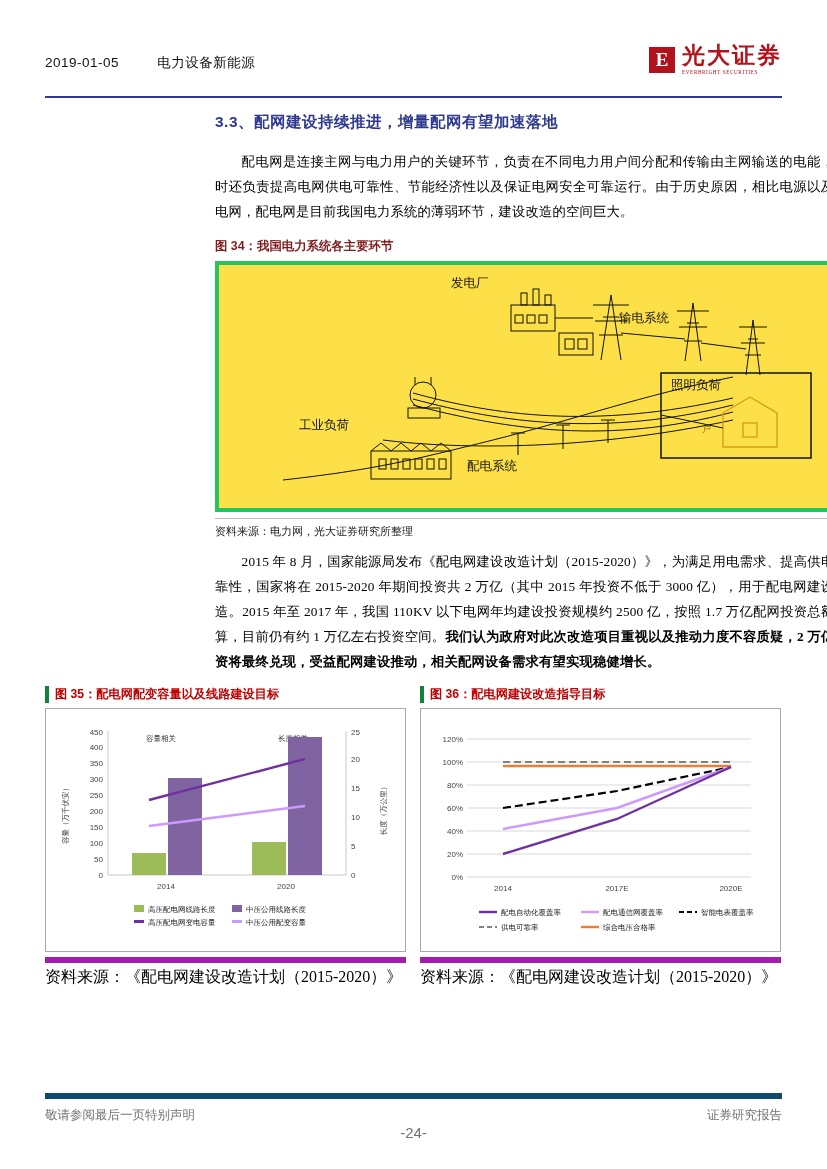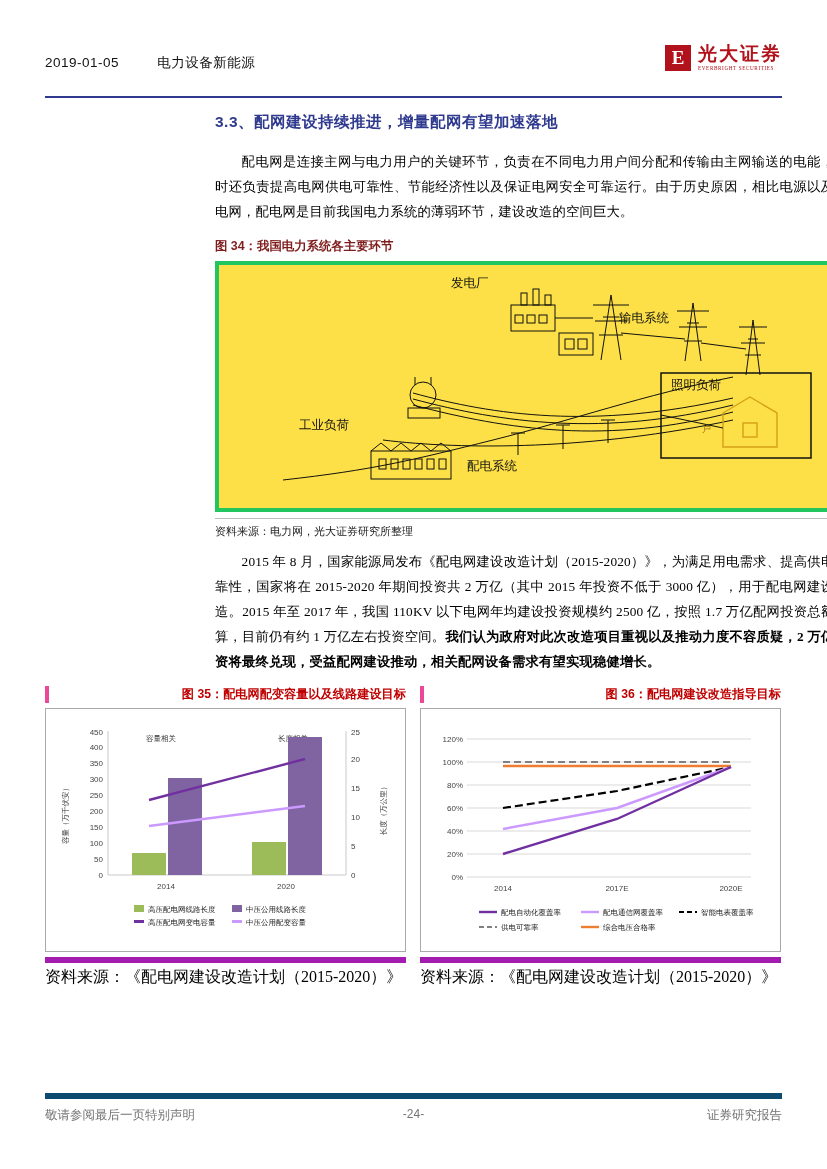--- a/index.html
+++ b/index.html
@@ -30,21 +30,21 @@
     position:absolute;right:0;top:4px;
     display:flex;align-items:center;gap:7px;
   }
   .logo-mark{
     width:26px;height:26px;background:#b2121b;color:#fff;
     font-family:"Liberation Serif",serif;font-weight:bold;font-size:19px;
     display:flex;align-items:center;justify-content:center;
     line-height:1;
   }
   .logo-txt{display:flex;flex-direction:column;line-height:1;}
-  .logo-cn{font-size:19px;font-weight:bold;color:#b2121b;letter-spacing:2px;}
+  .logo-cn{font-size:23px;font-weight:bold;color:#b2121b;letter-spacing:2px;}
   .logo-en{font-size:5.2px;color:#b2121b;letter-spacing:.6px;margin-top:3px;}
 
   
   .content{
     position:absolute;left:215px;top:112px;width:633px;
   }
   .sec-title{
     color:#2f3a8f;font-weight:bold;font-size:15.5px;
     font-family:"Liberation Sans",sans-serif;
     letter-spacing:.5px;margin-bottom:16px;
@@ -75,40 +75,40 @@
 
   
   .charts{
     position:absolute;left:45px;top:686px;width:737px;
     display:flex;gap:14px;
   }
   .chartbox{width:361px;}
   .chart-head{
     color:#c00000;font-weight:bold;font-size:12.2px;
     font-family:"Liberation Sans",sans-serif;
-    border-left:4px solid #ec4899;padding-left:6px;margin-bottom:5px;text-align:right;
+    border-left:4px solid #15803d;padding-left:6px;margin-bottom:5px;
   }
   .chart-area{
     border:1px solid #a9a9a9;height:242px;position:relative;background:#fff;
   }
   .chart-src{
     font-size:16px;margin-top:5px;border-top:6px solid #a21caf;padding-top:4px;
   }
   .axis-txt{font-family:"Liberation Sans",sans-serif;font-size:8px;fill:#444;}
   .axis-txt-cn{font-family:"Liberation Sans",sans-serif;font-size:7.5px;fill:#333;}
   .legend-txt{font-family:"Liberation Sans",sans-serif;font-size:7.5px;fill:#222;}
 
   
   .footer{
     position:absolute;left:45px;right:45px;bottom:40px;height:30px;
     border-top:6px solid #0c4a6e;
     font-family:"Liberation Sans",sans-serif;font-size:12.5px;color:#737373;
   }
   .f-left{position:absolute;left:0;top:8px;}
-  .f-mid{position:absolute;left:50%;transform:translateX(-50%);top:8px;font-size:12px;}
+  .f-mid{position:absolute;left:50%;transform:translateX(-50%);top:25px;font-size:15px;}
   .f-right{position:absolute;right:0;top:8px;}
 </style>
 </head>
 <body>
 
 <div class="page">
 
   <div class="header">
     <div class="hdr-left">
       <span class="hdr-date">2019-01-05</span>

